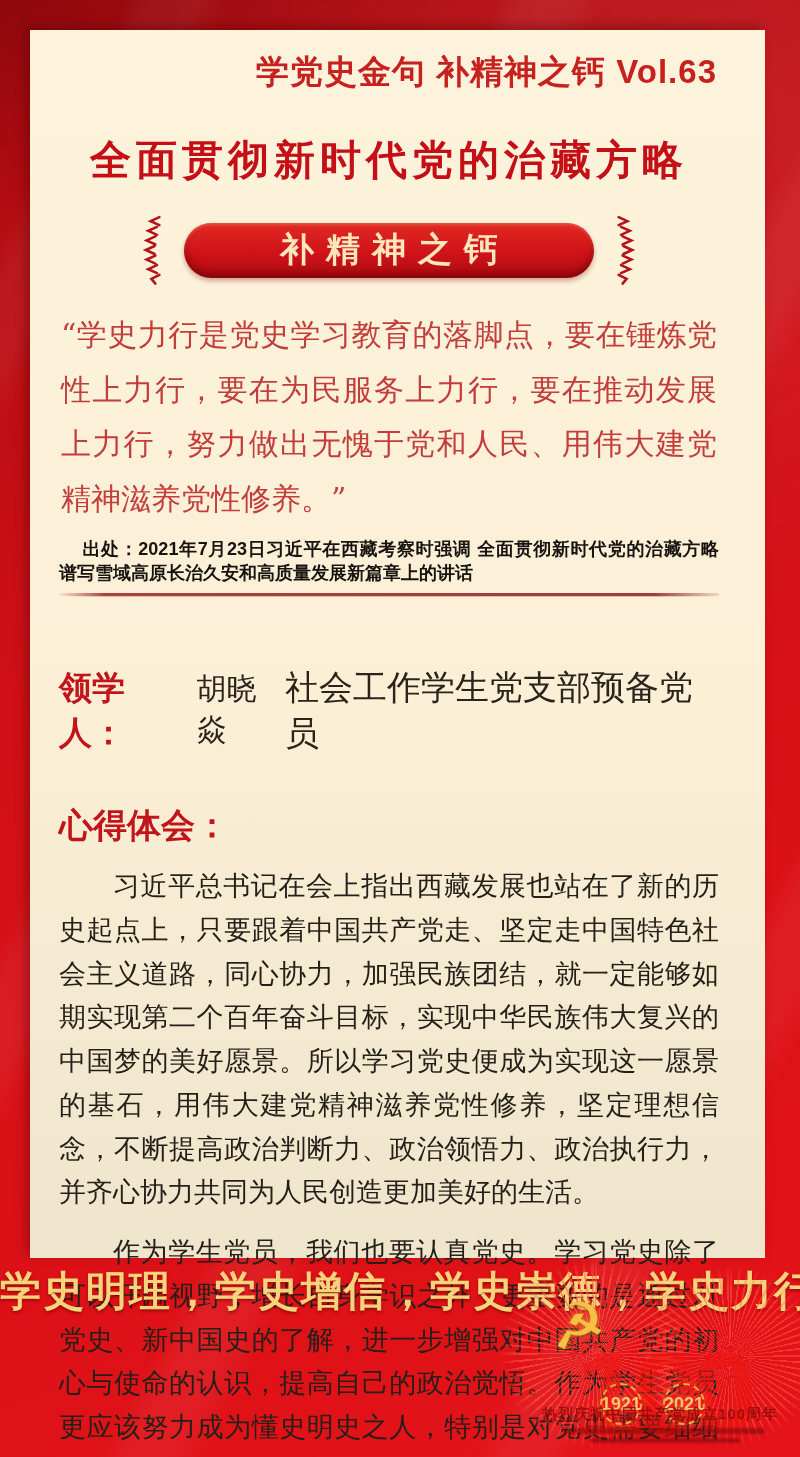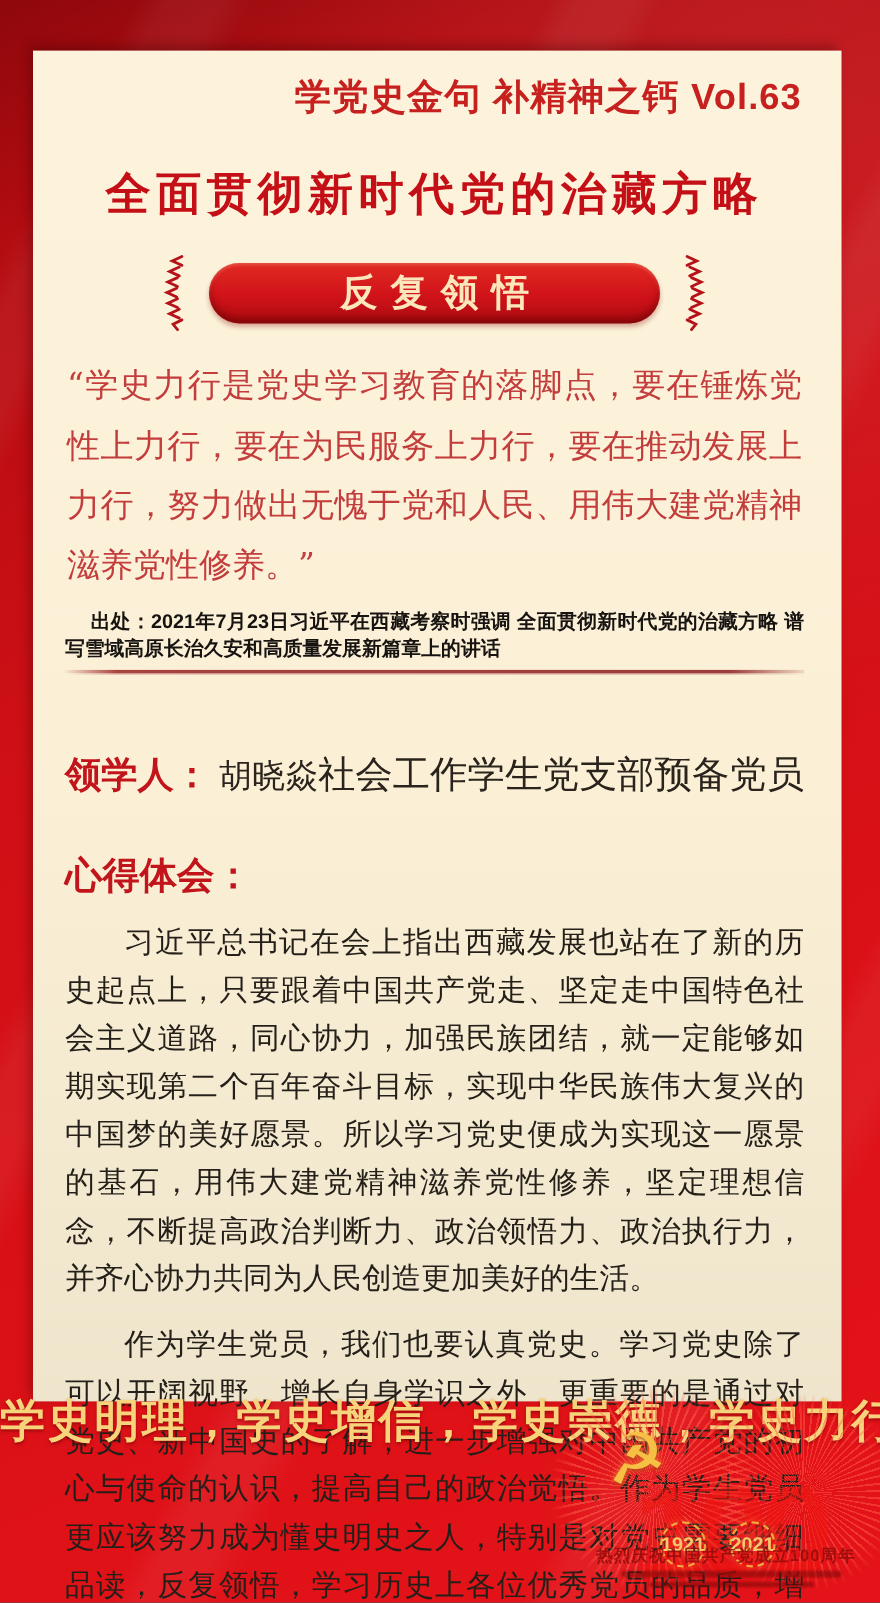--- a/index.html
+++ b/index.html
@@ -12,22 +12,22 @@
       linear-gradient(155deg, #8e080c 0%, #b30c11 12%, #cf1016 38%, #db1117 68%, #e51319 100%);
   }
   .poster::before {
     content:""; position:absolute; inset:0; pointer-events:none;
     background: repeating-linear-gradient(118deg,
       rgba(255,255,255,0) 0 110px, rgba(255,255,255,.05) 135px 175px,
       rgba(255,255,255,0) 205px 330px);
   }
 
   .panel {
-    position:absolute; left:30px; top:46px; width:735px; height:1228px;
-    box-sizing:border-box; padding:8px 34px 20px 29px;
+    position:absolute; left:30px; top:30px; width:735px; height:1228px;
+    box-sizing:border-box; padding:8px 46px 20px 29px;
     background: linear-gradient(180deg, #fdf3dc 0%, #fbf0d6 55%, #eee5cc 100%);
     box-shadow: -4px -4px 10px rgba(60,0,0,.35);
   }
 
   .series-title {
     margin-top:12px; text-align:right; padding-right:2px;
     font-size:33px; font-weight:700; color:#c6211f; letter-spacing:1px;
     white-space:nowrap;
   }
 
@@ -148,21 +148,21 @@
             <path d="M20 16 L9 21 L20 26"></path>
             <path d="M18 28 L7 33 L18 38"></path>
             <path d="M17 40 L6 45 L17 50"></path>
             <path d="M18 52 L7 57 L18 62"></path>
             <path d="M20 64 L9 69 L20 74"></path>
             <path d="M23 76 L13 81 L18 87"></path>
           </g>
         </svg>
       </span>
       <div class="pill">
-        <span class="pill-label">反复领悟</span>
+        <span class="pill-label">补精神之钙</span>
       </div>
       <span class="laurel laurel-right">
         <svg viewBox="0 0 30 90" xmlns="http://www.w3.org/2000/svg">
           <g stroke="#b5121a" stroke-width="3.2" fill="none" stroke-linecap="round">
             <path d="M23 4 L12 9 L23 14"></path>
             <path d="M20 16 L9 21 L20 26"></path>
             <path d="M18 28 L7 33 L18 38"></path>
             <path d="M17 40 L6 45 L17 50"></path>
             <path d="M18 52 L7 57 L18 62"></path>
             <path d="M20 64 L9 69 L20 74"></path>

